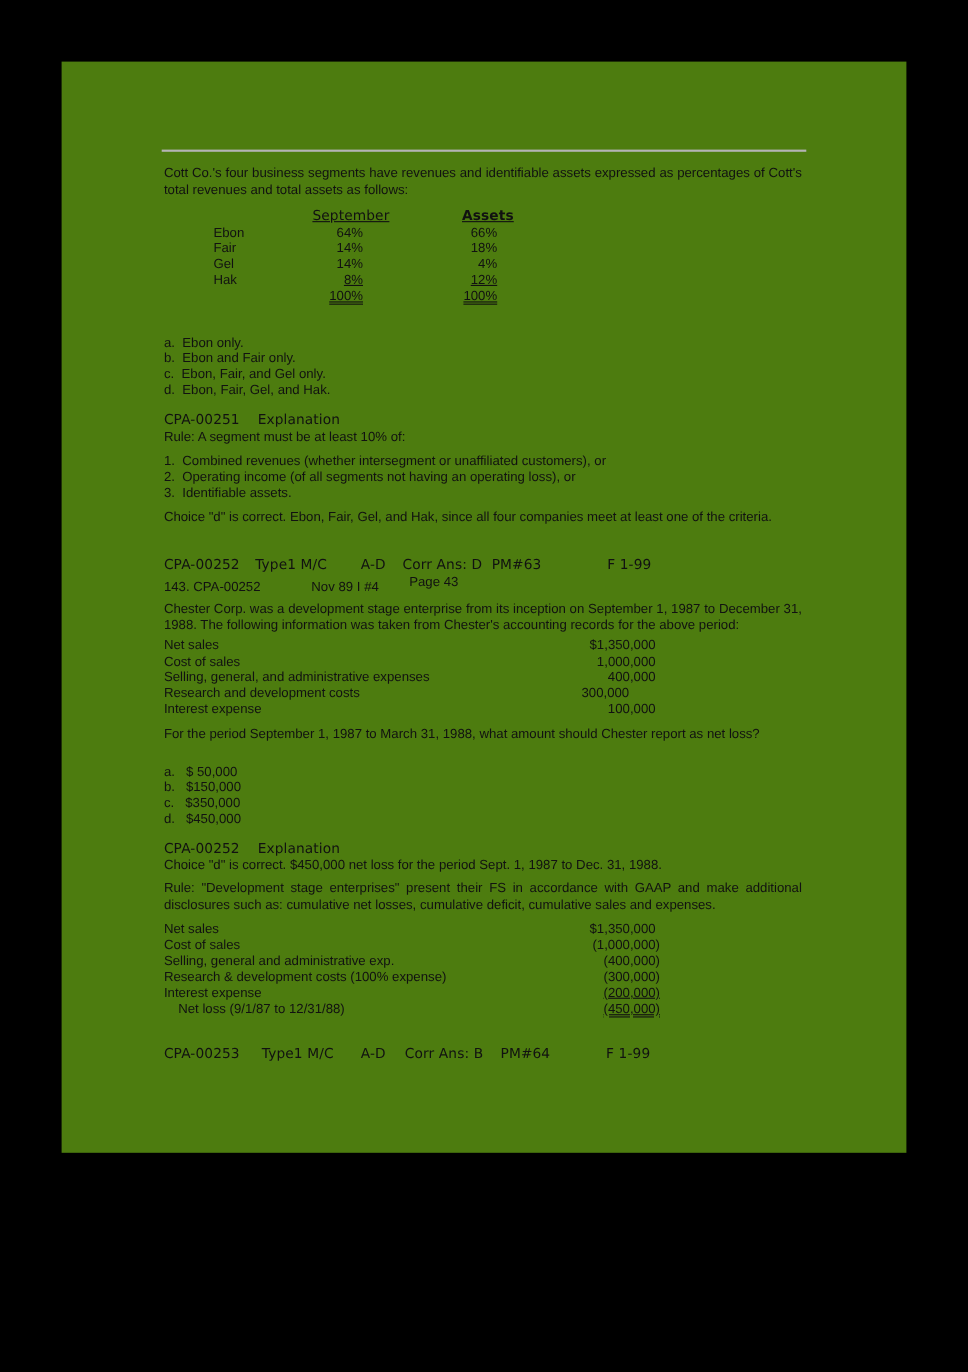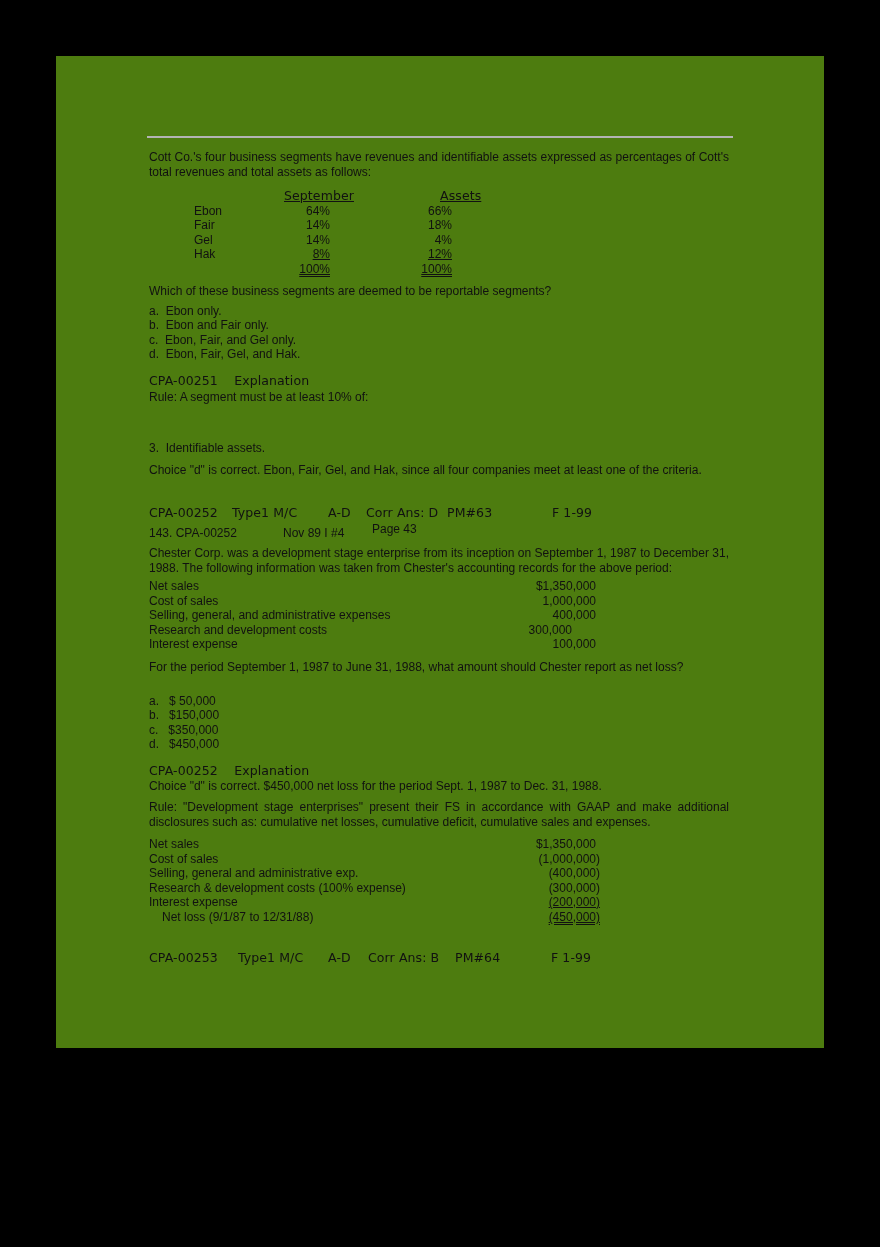--- a/index.html
+++ b/index.html
@@ -19,51 +19,52 @@
 <body>
 
 <div class="page">
 <div class="content">
 
   <div class="rule"></div>
 
   <div class="para" style="top:94px;">Cott Co.'s four business segments have revenues and identifiable assets expressed as percentages of Cott's total revenues and total assets as follows:</div>
 
   <div class="abs hdr ul" style="left:228px; top:133px;">September</div>
-  <div class="abs hdr ul" style="left:384px; top:133px;">Assets</div>
+  <div class="abs hdr ul" style="left:364px; top:133px;font-weight:bold;">Assets</div>
 
   <div class="abs" style="left:138px; top:148px;">Ebon</div>
   <div class="abs right" style="left:232px; top:148px; width:42px;">64%</div>
   <div class="abs right" style="left:356px; top:148px; width:40px;">66%</div>
 
   <div class="abs" style="left:138px; top:162px;">Fair</div>
   <div class="abs right" style="left:232px; top:162px; width:42px;">14%</div>
   <div class="abs right" style="left:356px; top:162px; width:40px;">18%</div>
 
   <div class="abs" style="left:138px; top:177px;">Gel</div>
   <div class="abs right" style="left:232px; top:177px; width:42px;">14%</div>
   <div class="abs right" style="left:356px; top:177px; width:40px;">4%</div>
 
   <div class="abs" style="left:138px; top:191px;">Hak</div>
   <div class="abs right ul" style="left:240px; top:191px; width:34px;">8%</div>
   <div class="abs right ul" style="left:363px; top:191px; width:33px;">12%</div>
 
   <div class="abs right dul" style="left:232px; top:206px; width:42px;">100%</div>
   <div class="abs right dul" style="left:356px; top:206px; width:40px;">100%</div>
 
-  <div class="abs" style="left:93px; top:228px;">Which of these business segments are deemed to be reportable segments?</div>
 
   <div class="abs" style="left:93px; top:248px;"><span>a.</span>&nbsp;&nbsp;<span>Ebon only.</span></div>
   <div class="abs" style="left:93px; top:262px;"><span>b.</span>&nbsp;&nbsp;<span>Ebon and Fair only.</span></div>
   <div class="abs" style="left:93px; top:277px;"><span>c.</span>&nbsp;&nbsp;<span>Ebon, Fair, and Gel only.</span></div>
   <div class="abs" style="left:93px; top:291px;"><span>d.</span>&nbsp;&nbsp;<span>Ebon, Fair, Gel, and Hak.</span></div>
 
   <div class="abs hdr" style="left:93px; top:318px;"><span>CPA-00251</span>&nbsp;&nbsp;&nbsp;&nbsp;<span>Explanation</span></div>
   <div class="abs" style="left:93px; top:334px;">Rule: A segment must be at least 10% of:</div>
 
+  <div class="abs" style="left:93px; top:356px;"><span>1.</span>&nbsp;&nbsp;<span>Combined revenues (whether intersegment or unaffiliated customers), or</span></div>
+  <div class="abs" style="left:93px; top:370px;"><span>2.</span>&nbsp;&nbsp;<span>Operating income (of all segments not having an operating loss), or</span></div>
   <div class="abs" style="left:93px; top:385px;"><span>3.</span>&nbsp;&nbsp;<span>Identifiable assets.</span></div>
 
   <div class="abs" style="left:93px; top:407px;">Choice "d" is correct.  Ebon, Fair, Gel, and Hak, since all four companies meet at least one of the criteria.</div>
 
   <div class="abs hdr" style="left:93px; top:450px;">CPA-00252</div>
   <div class="abs hdr" style="left:176px; top:450px;">Type1 M/C</div>
   <div class="abs hdr" style="left:272px; top:450px;">A-D</div>
   <div class="abs hdr" style="left:310px; top:450px;">Corr Ans: D</div>
   <div class="abs hdr" style="left:391px; top:450px;">PM#63</div>
   <div class="abs hdr" style="left:496px; top:450px;">F 1-99</div>
@@ -78,21 +79,21 @@
   <div class="abs right" style="left:460px; top:523px; width:80px;">$1,350,000</div>
   <div class="abs" style="left:93px; top:538px;">Cost of sales</div>
   <div class="abs right" style="left:460px; top:538px; width:80px;">1,000,000</div>
   <div class="abs" style="left:93px; top:552px;">Selling, general, and administrative expenses</div>
   <div class="abs right" style="left:460px; top:552px; width:80px;">400,000</div>
   <div class="abs" style="left:93px; top:567px;">Research and development costs</div>
   <div class="abs right" style="left:436px; top:567px; width:80px;">300,000</div>
   <div class="abs" style="left:93px; top:581px;">Interest expense</div>
   <div class="abs right" style="left:460px; top:581px; width:80px;">100,000</div>
 
-  <div class="para" style="top:604px; width:560px; text-align:left;">For the period September 1, 1987 to June 31, 1988, what amount should Chester report as net loss?</div>
+  <div class="para" style="top:604px; width:560px; text-align:left;">For the period September 1, 1987 to March 31, 1988, what amount should Chester report as net loss?</div>
 
   <div class="abs" style="left:93px; top:638px;"><span>a.</span>&nbsp;&nbsp;&nbsp;<span>$ 50,000</span></div>
   <div class="abs" style="left:93px; top:652px;"><span>b.</span>&nbsp;&nbsp;&nbsp;<span>$150,000</span></div>
   <div class="abs" style="left:93px; top:667px;"><span>c.</span>&nbsp;&nbsp;&nbsp;<span>$350,000</span></div>
   <div class="abs" style="left:93px; top:681px;"><span>d.</span>&nbsp;&nbsp;&nbsp;<span>$450,000</span></div>
 
   <div class="abs hdr" style="left:93px; top:708px;"><span>CPA-00252</span>&nbsp;&nbsp;&nbsp;&nbsp;<span>Explanation</span></div>
   <div class="abs" style="left:93px; top:723px;">Choice "d" is correct.  $450,000 net loss for the period Sept. 1, 1987 to Dec. 31, 1988.</div>
   <div class="para" style="top:744px;">Rule: "Development stage enterprises" present their FS in accordance with GAAP and make additional disclosures such as: cumulative net losses, cumulative deficit, cumulative sales and expenses.</div>
 

